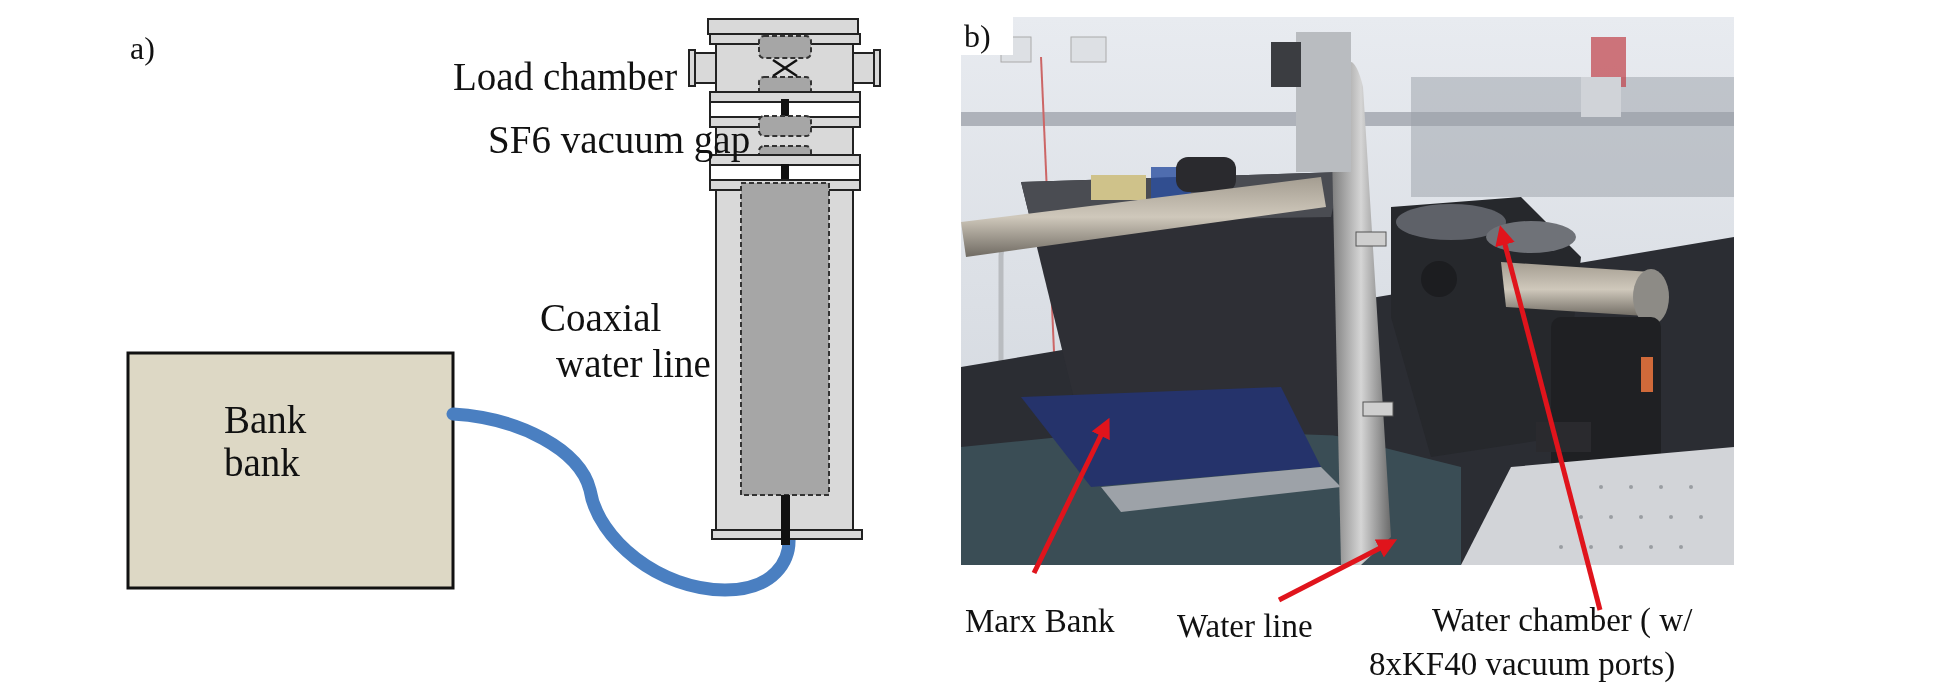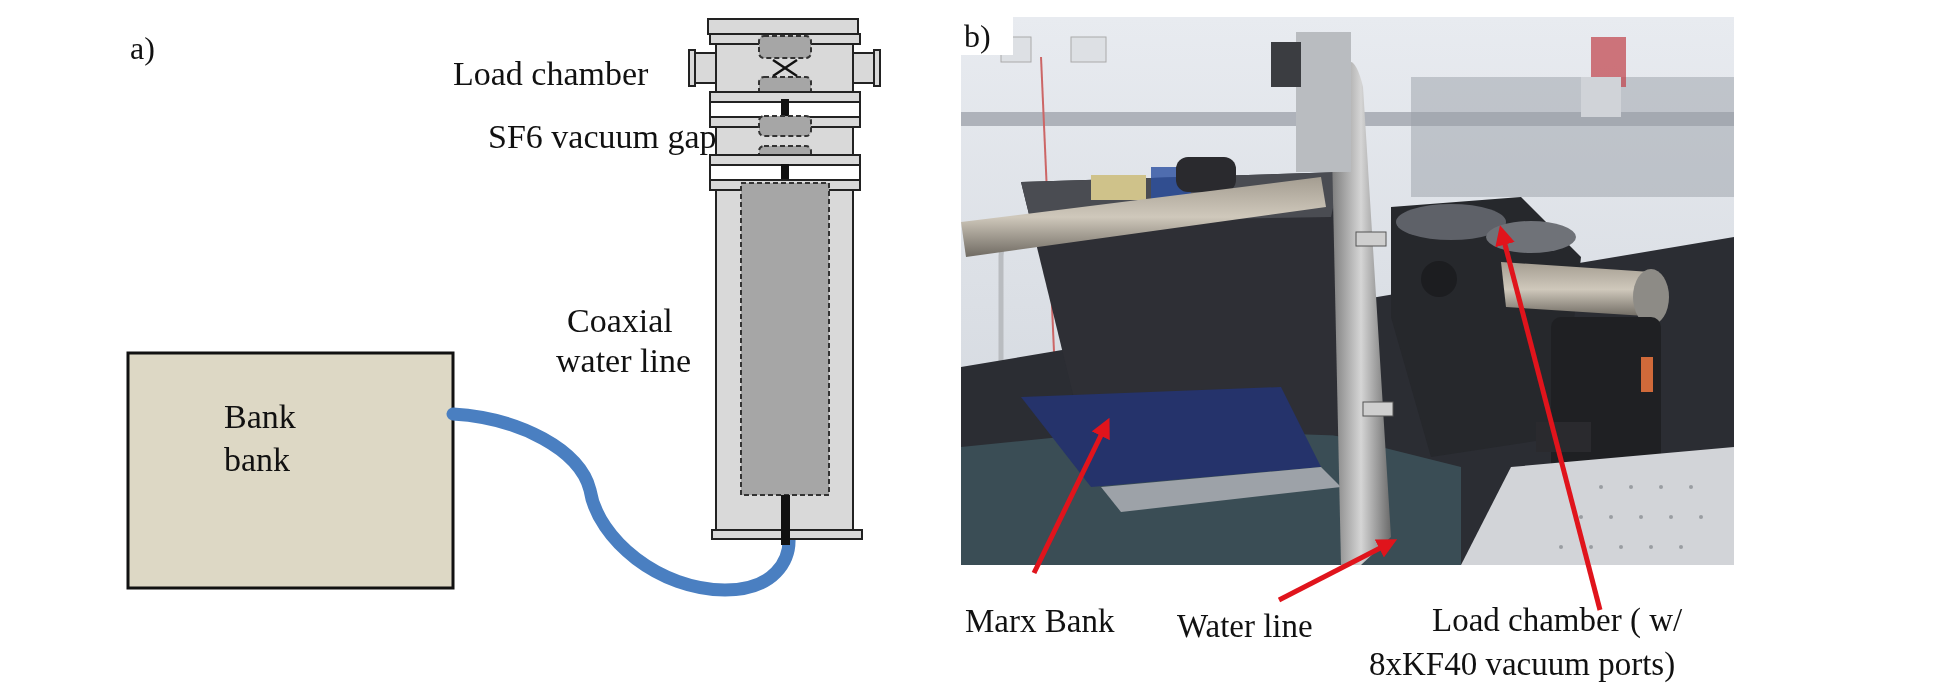--- a/index.html
+++ b/index.html
@@ -1,20 +1,20 @@
 <!DOCTYPE html>
 <html><head>
   <meta charset="utf-8">
   <style>
     html, body { margin: 0; padding: 0; background: #ffffff; }
     body { width: 1934px; height: 696px; position: relative; overflow: hidden;
            font-family: "Liberation Serif", "DejaVu Serif", serif; color: #111; }
     .txt { position: absolute; white-space: nowrap; line-height: 1; }
     .panel-label { font-size: 32px; }
-    .diag-label { font-size: 34px; }
+    .diag-label { font-size: 39px; }
     .cap { font-size: 33px; }
     #diagram-svg { position: absolute; left: 0; top: 0; }
     #photo { position: absolute; left: 961px; top: 17px; width: 773px; height: 548px; overflow: hidden; }
     #arrows-svg { position: absolute; left: 0; top: 0; pointer-events: none; }
   </style>
 </head>
 <body>
 
 <svg id="diagram-svg" width="960" height="696" viewBox="0 0 960 696">
 
@@ -60,21 +60,21 @@
     <rect x="741" y="183" width="88" height="312" fill="#a6a6a6" stroke="#333" stroke-width="2" stroke-dasharray="5,3"></rect>
     <rect x="781" y="495" width="9" height="50" fill="#111"></rect>
     <rect x="712" y="530" width="150" height="9" fill="#d9d9d9" stroke="#222" stroke-width="2"></rect>
     <rect x="781" y="528" width="9" height="14" fill="#111"></rect>
   </g>
 </svg>
 
 <div class="txt panel-label" style="left:130px; top:32px;">a)</div>
 <div class="txt diag-label" style="left:453px; top:57px;">Load chamber</div>
 <div class="txt diag-label" style="left:488px; top:120px;">SF6 vacuum gap</div>
-<div class="txt diag-label" style="left:567px; top:298px;margin-top:6px;">Coaxial</div>
+<div class="txt diag-label" style="left:540px; top:298px;">Coaxial</div>
 <div class="txt diag-label" style="left:556px; top:344px;">water line</div>
 <div class="txt diag-label" style="left:224px; top:400px;">Bank</div>
 <div class="txt diag-label" style="left:224px; top:443px;">bank</div>
 
 <div id="photo">
   <svg width="773" height="548" viewBox="0 0 773 548">
     <defs>
       <linearGradient id="wall" x1="0" y1="0" x2="0" y2="1">
         <stop offset="0" stop-color="#e8ebf0"></stop>
         <stop offset="1" stop-color="#cfd4db"></stop>
@@ -166,14 +166,14 @@
       <path d="M 0 0 L 10 5 L 0 10 z" fill="#e0141c"></path>
     </marker>
   </defs>
   <line x1="1034" y1="573" x2="1106" y2="425" stroke="#e0141c" stroke-width="5" marker-end="url(#ah)"></line>
   <line x1="1279" y1="600" x2="1390" y2="543" stroke="#e0141c" stroke-width="5" marker-end="url(#ah)"></line>
   <line x1="1600" y1="610" x2="1502" y2="233" stroke="#e0141c" stroke-width="5" marker-end="url(#ah)"></line>
 </svg>
 
 <div class="txt cap" style="left:965px; top:605px;font-family:Liberation Serif, serif;">Marx Bank</div>
 <div class="txt cap" style="left:1177px; top:610px;">Water line</div>
-<div class="txt cap" style="left:1432px; top:604px;">Load chamber ( w/</div>
+<div class="txt cap" style="left:1432px; top:604px;">Water chamber ( w/</div>
 <div class="txt cap" style="left:1369px; top:648px;">8xKF40 vacuum ports)</div>
 
 </body></html>

